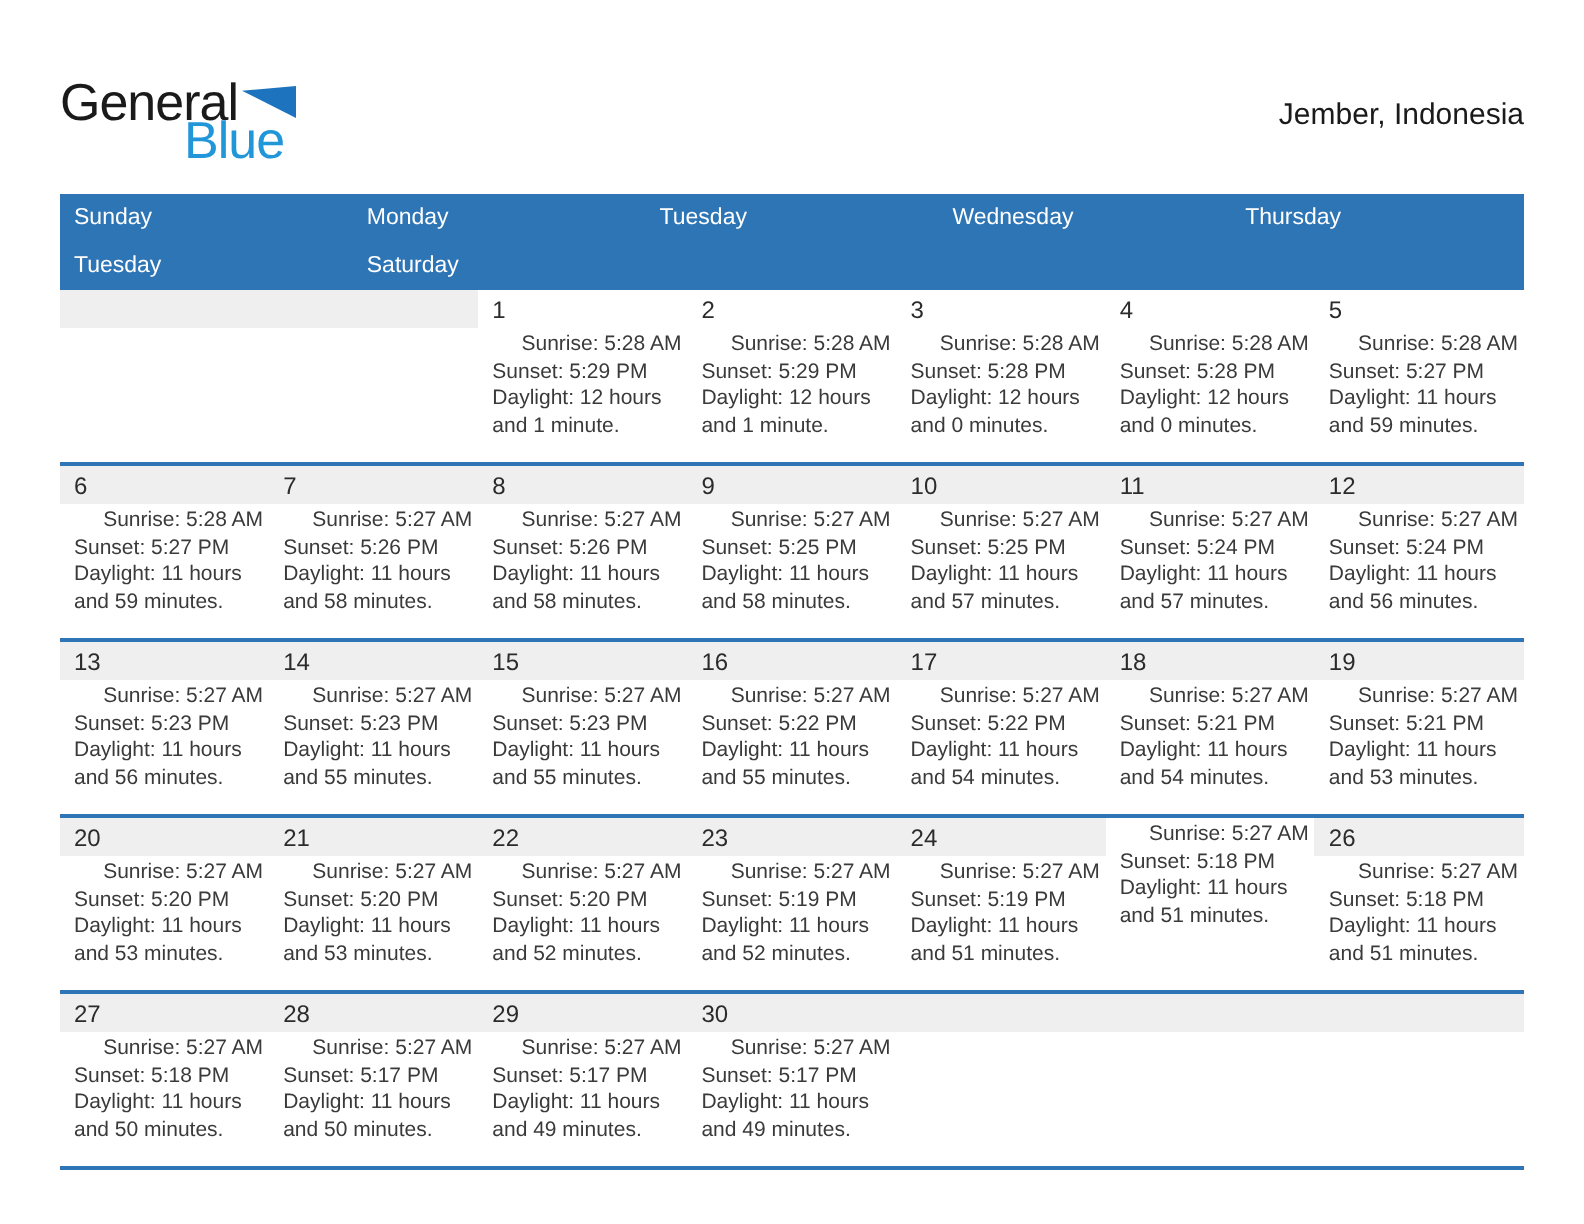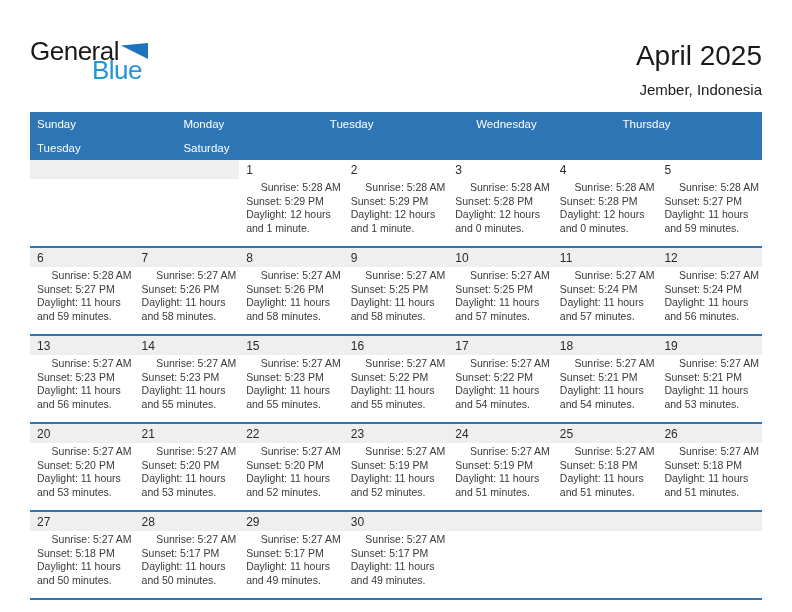--- a/index.html
+++ b/index.html
@@ -44,21 +44,20 @@
 <div class="page">
   <div class="top">
     <div class="logo">
       <div class="logo-line1">
         <span>General</span>
         <span class="logo-triangle"></span>
       </div>
       <div class="logo-line2">Blue</div>
     </div>
     <div class="titles">
-      <div class="title">April 2025</div>
       <div class="subtitle">Jember, Indonesia</div>
     </div>
   </div>
 
   <div class="calendar">
     <div class="weekday-row" id="weekday-row">
         <div class="weekday">Sunday</div>
         <div class="weekday">Monday</div>
         <div class="weekday">Tuesday</div>
         <div class="weekday">Wednesday</div>
@@ -242,21 +241,20 @@
             <div class="line">and 52 minutes.</div>
           </div>
           <div class="cell">
             <div class="strip gray">24</div>
             <div class="line first">Sunrise: 5:27 AM</div>
             <div class="line">Sunset: 5:19 PM</div>
             <div class="line">Daylight: 11 hours</div>
             <div class="line">and 51 minutes.</div>
           </div>
           <div class="cell">
-            <div class="strip gray">25</div>
             <div class="line first">Sunrise: 5:27 AM</div>
             <div class="line">Sunset: 5:18 PM</div>
             <div class="line">Daylight: 11 hours</div>
             <div class="line">and 51 minutes.</div>
           </div>
           <div class="cell">
             <div class="strip gray">26</div>
             <div class="line first">Sunrise: 5:27 AM</div>
             <div class="line">Sunset: 5:18 PM</div>
             <div class="line">Daylight: 11 hours</div>

